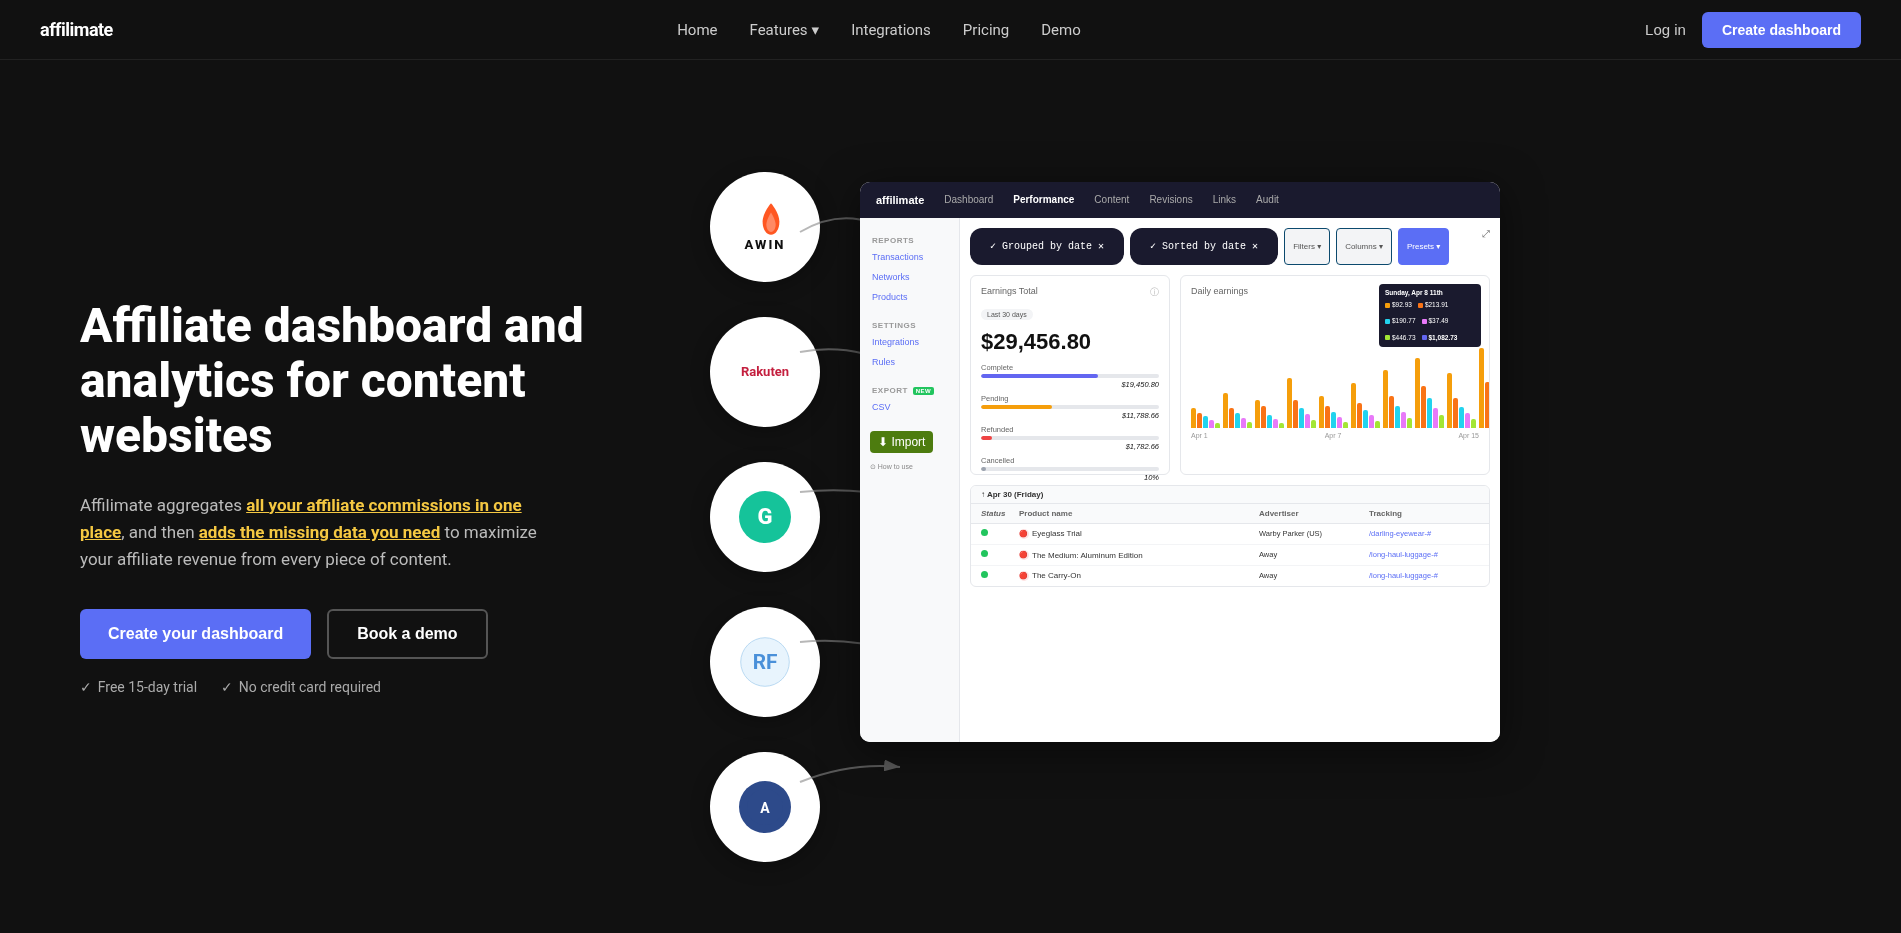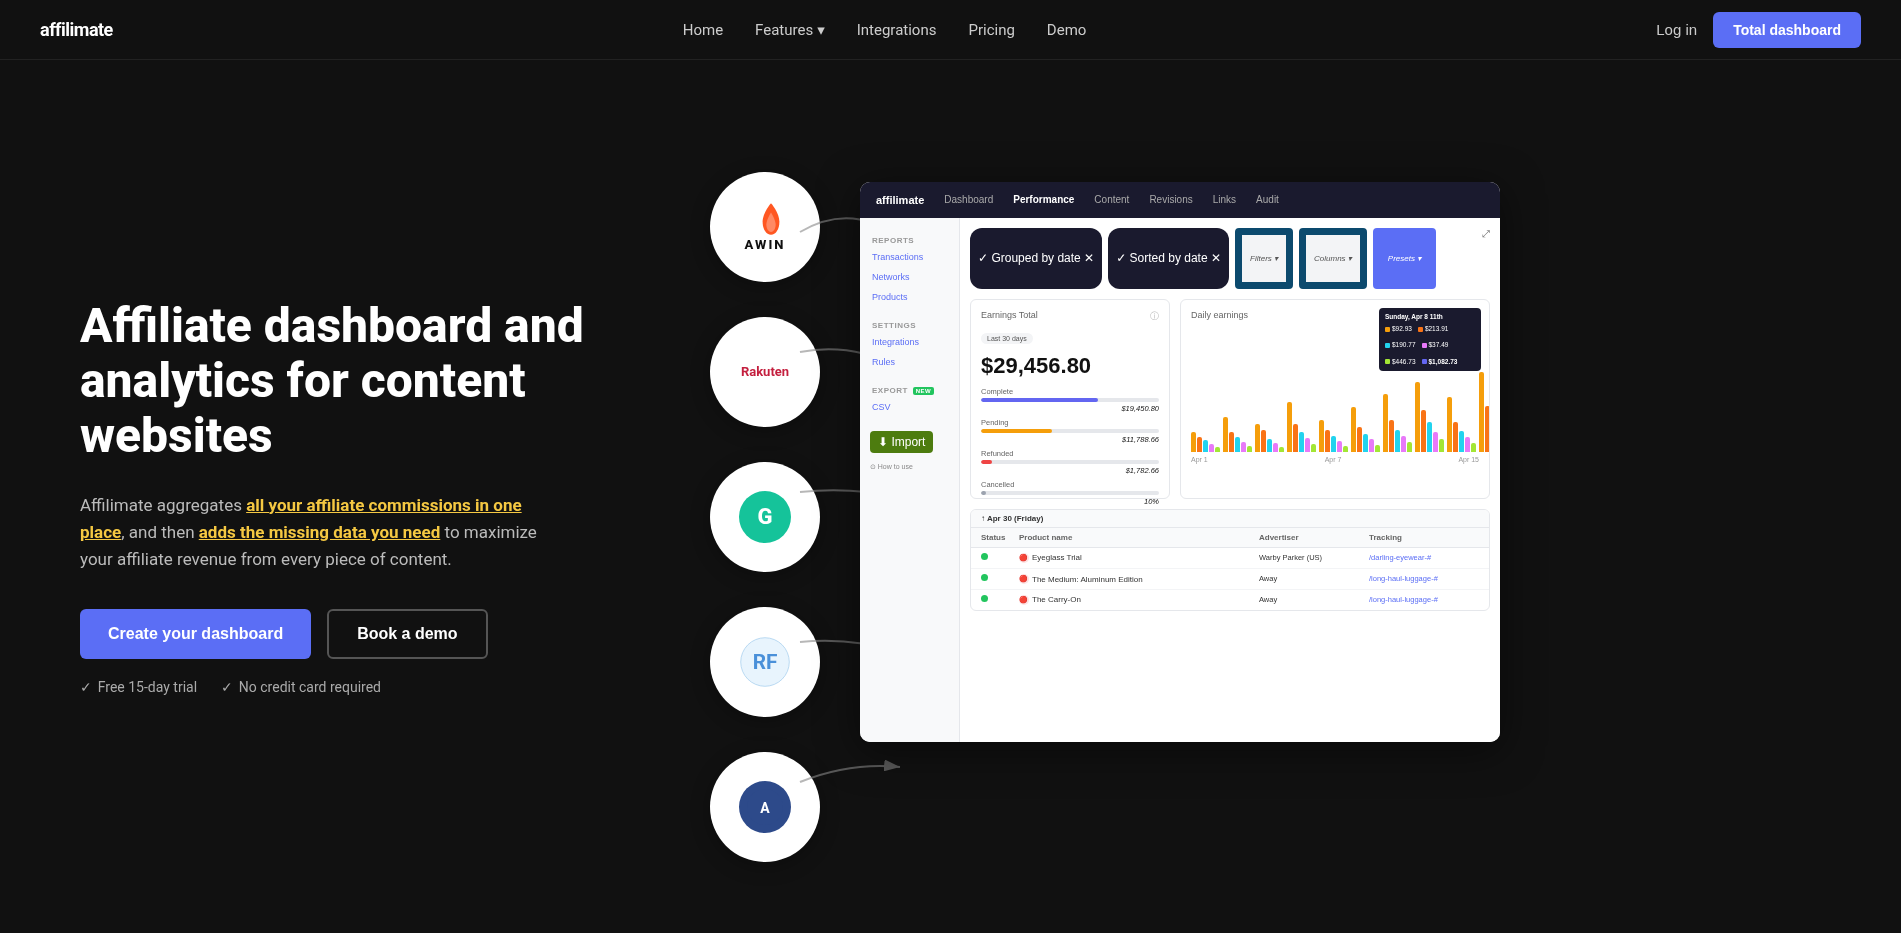--- a/index.html
+++ b/index.html
@@ -241,35 +241,35 @@
     }
     .db-filter-bar {
       display: flex;
       gap: 6px;
       margin-bottom: 10px;
       flex-wrap: wrap;
     }
     .db-filter-chip {
       background: #1a1a2e;
       color: #fff;
-      padding: 3px 8px;
+      padding: 3px 20px;
       border-radius: 12px;
-      font-size: 12px;
+      font-size: 10px;
       display: flex;
       align-items: center;
       gap: 4px;
+      font-family: Liberation Mono, monospace;
     }
     .db-filter-btn {
       background: #f3f4f6;
-      border: 7px solid #0c4a6e;
+      border: 1px solid #0c4a6e;
       color: #555;
-      padding: 19px 8px;
+      padding: 13px 8px;
       border-radius: 4px;
       font-size: 8px;
-      font-style: italic;
     }
     .db-content-grid {
       display: flex;
       gap: 10px;
       height: 200px;
       margin-bottom: 10px;
     }
     .db-earnings-card {
       width: 200px;
       border: 1px solid #e5e7eb;
@@ -376,21 +376,21 @@
     }
     .db-table-row {
       display: flex;
       padding: 5px 10px;
       font-size: 8px;
       color: #333;
       border-bottom: 1px solid #f3f4f6;
       align-items: center;
     }
     .db-table-row:last-child { border-bottom: none; }
-    .db-col-status { width: 38px; }
+    .db-col-status { width: 38px; font-style: italic; }
     .db-col-product { flex: 1; }
     .db-col-advertiser { width: 110px; }
     .db-col-tracking { width: 110px; }
     .db-status-dot {
       width: 7px;
       height: 7px;
       border-radius: 50%;
       background: #22c55e;
       display: inline-block;
     }
@@ -493,21 +493,21 @@
     <a class="nav-link">
       <span>Features</span>
       <span>▾</span>
     </a>
     <a class="nav-link">Integrations</a>
     <a class="nav-link">Pricing</a>
     <a class="nav-link">Demo</a>
   </div>
   <div class="nav-actions">
     <button class="btn-login">Log in</button>
-    <button class="btn-create-dashboard">Total dashboard</button>
+    <button class="btn-create-dashboard">Create dashboard</button>
   </div>
 </nav>
 
 <section class="hero">
   <div class="hero-left">
     <h1 class="hero-title">Affiliate dashboard and analytics for content websites</h1>
     <p class="hero-desc">
       <span>Affilimate aggregates </span><span class="highlight-yellow">all your affiliate commissions in one place</span><span>, and then </span><span class="highlight-yellow2">adds the missing data you need</span><span> to maximize your affiliate revenue from every piece of content.</span>
     </p>
     <div class="hero-buttons">

